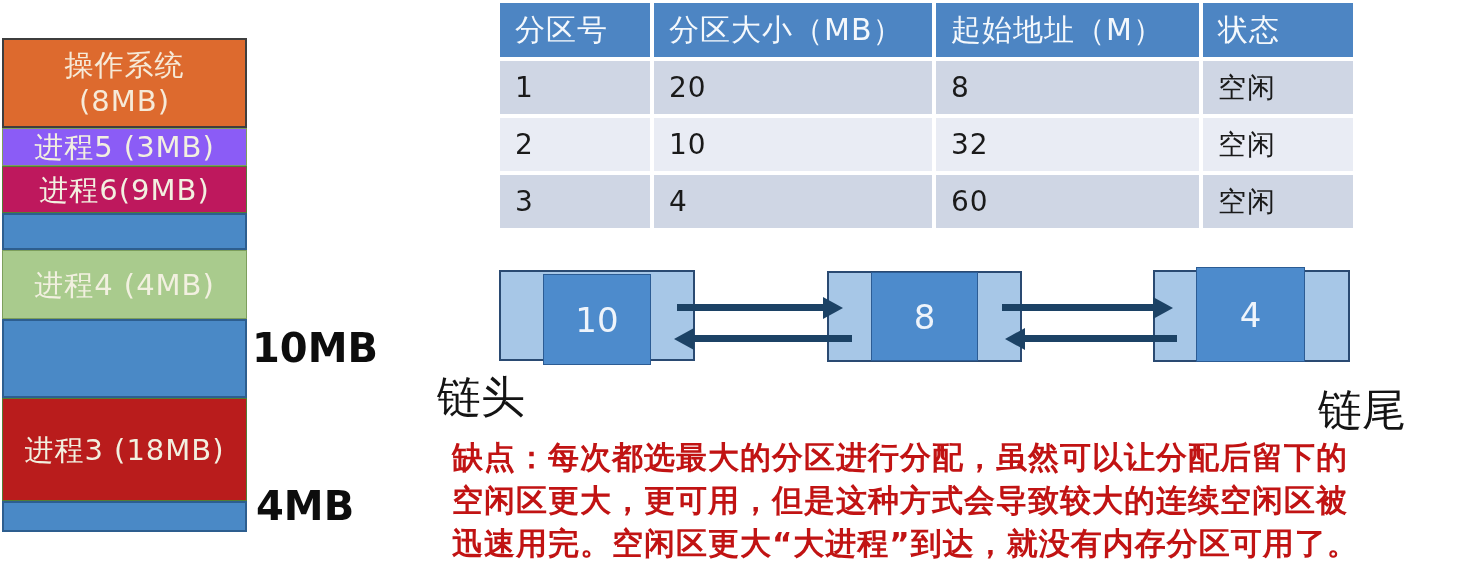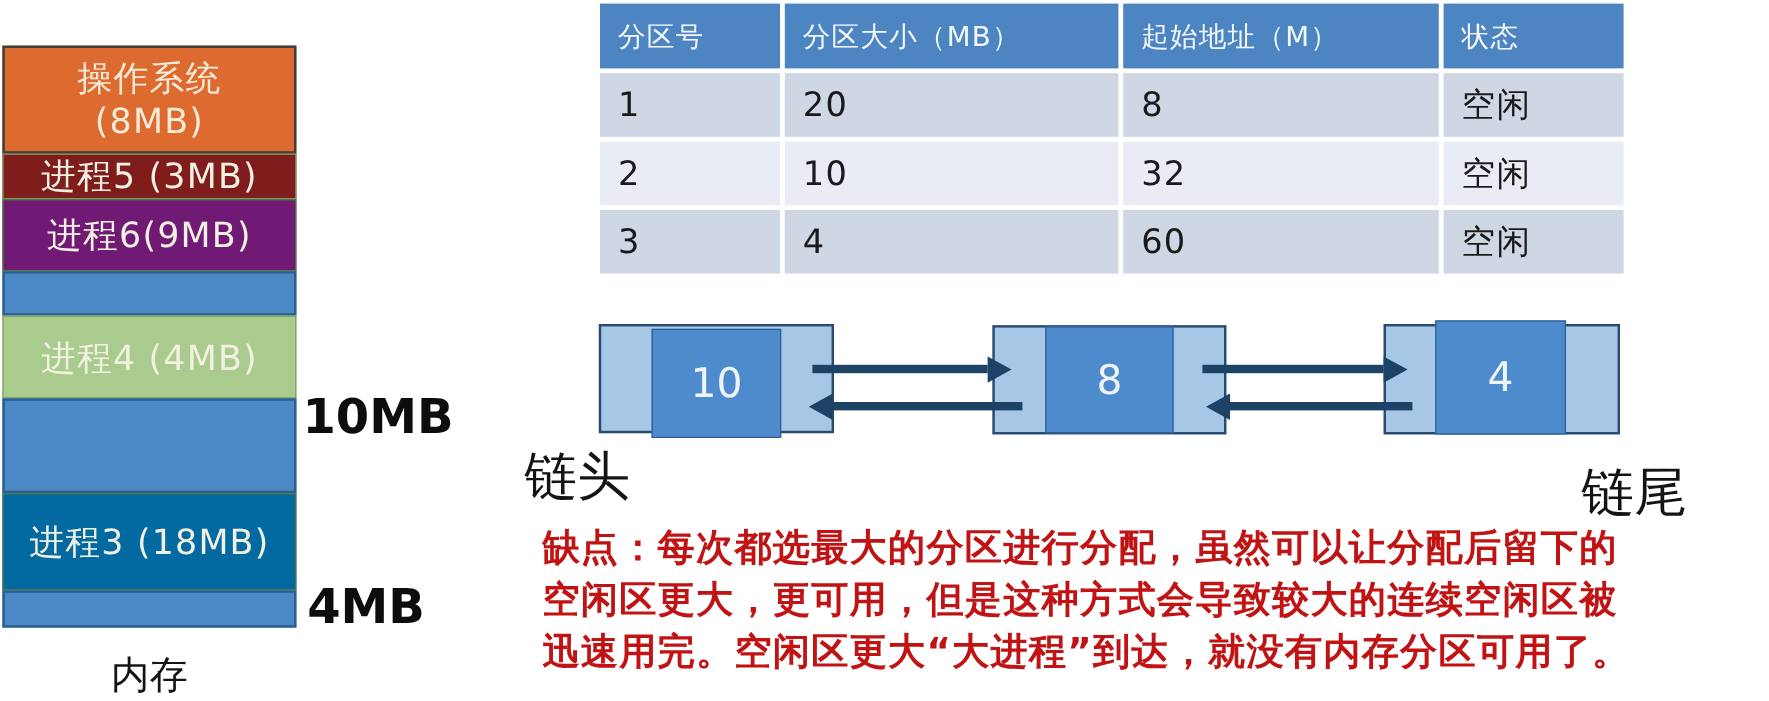--- a/index.html
+++ b/index.html
@@ -4,39 +4,39 @@
 <style>
   html,body{margin:0;padding:0;background:#fff;}
   .canvas{position:relative;width:1474px;height:584px;background:#ffffff;
           font-family:"DejaVu Sans","Liberation Sans",sans-serif;overflow:hidden;}
 
   
   .mem-col{position:absolute;left:2px;top:38px;width:245px;display:flex;flex-direction:column;}
   .mb{box-sizing:border-box;display:flex;flex-direction:column;align-items:center;justify-content:center;
       color:#f2f0e0;font-size:29px;line-height:36px;letter-spacing:1px;}
   .mb-os   {height:90px;background:#dd6a2e;border:2px solid #3e3e3e;color:#f6ead8;text-align:center;}
-  .mb-p5   {height:38px;background:#7f1d1d;border:1px solid #7d9f5c;}
-  .mb-p6   {height:60px;background:#701a75;border:1px solid #527d35;text-align:center;}
+  .mb-p5   {height:38px;background:#8b5cf6;border:1px solid #7d9f5c;}
+  .mb-p6   {height:47px;background:#be185d;border:1px solid #527d35;text-align:center;}
   .mb-free8{height:37px;background:#4a89c6;border:2px solid #2d5e8f;}
   .mb-p4   {height:69px;background:#a9cb8d;border:1px solid #7d9f5c;}
   .mb-free10{height:79px;background:#4a89c6;border:2px solid #2d5e8f;}
-  .mb-p3   {height:81px;background:#0369a1;border:1px solid #527d35;}
+  .mb-p3   {height:103px;background:#b91c1c;border:1px solid #527d35;}
   .mb-free4{height:31px;background:#4a89c6;border:2px solid #2d5e8f;}
   .side-label{position:absolute;color:#0d0d0d;font-size:40px;font-weight:600;line-height:44px;}
   .sl-8 {left:256px;top:210px;}
   .sl-10{left:252px;top:326px;}
   .sl-4 {left:256px;top:484px;}
   .mem-caption{position:absolute;left:2px;top:541px;width:245px;text-align:center;
                font-size:32px;color:#141414;}
 
   
   .ptable{position:absolute;left:500px;top:3px;display:grid;
           grid-template-columns:150px 278px 263px 150px;
           grid-template-rows:54px 53px 53px 53px;gap:4px;}
-  .th{background:#4d85c3;color:#f4f8fc;font-size:23px;display:flex;align-items:center;
+  .th{background:#4d85c3;color:#f4f8fc;font-size:30px;display:flex;align-items:center;
       padding-left:15px;letter-spacing:1px;}
   .td{font-size:28px;color:#1a1a1a;display:flex;align-items:center;padding-left:15px;letter-spacing:1px;}
   .row-dark {background:#cfd6e4;}
   .row-light{background:#e9ecf4;}
 
   
   .node{position:absolute;box-sizing:border-box;border:2px solid #2a4a72;background:#a7c7e7;}
   .node-10{left:499px;top:270px;width:196px;height:91px;}
   .node-8 {left:827px;top:271px;width:195px;height:91px;}
   .node-4 {left:1153px;top:270px;width:197px;height:92px;}
@@ -86,21 +86,20 @@
     </div>
     <div class="mb mb-free10"></div>
     <div class="mb mb-p3">
       <span>进程3 (18MB)</span>
     </div>
     <div class="mb mb-free4"></div>
   </div>
 
   <span class="side-label sl-10">10MB</span>
   <span class="side-label sl-4">4MB</span>
-  <div class="mem-caption">内存</div>
 
   <div class="ptable">
     <div class="th">分区号</div>
     <div class="th">分区大小（MB）</div>
     <div class="th">起始地址（M）</div>
     <div class="th">状态</div>
 
     <div class="td row-dark">1</div>
     <div class="td row-dark">20</div>
     <div class="td row-dark">8</div>

